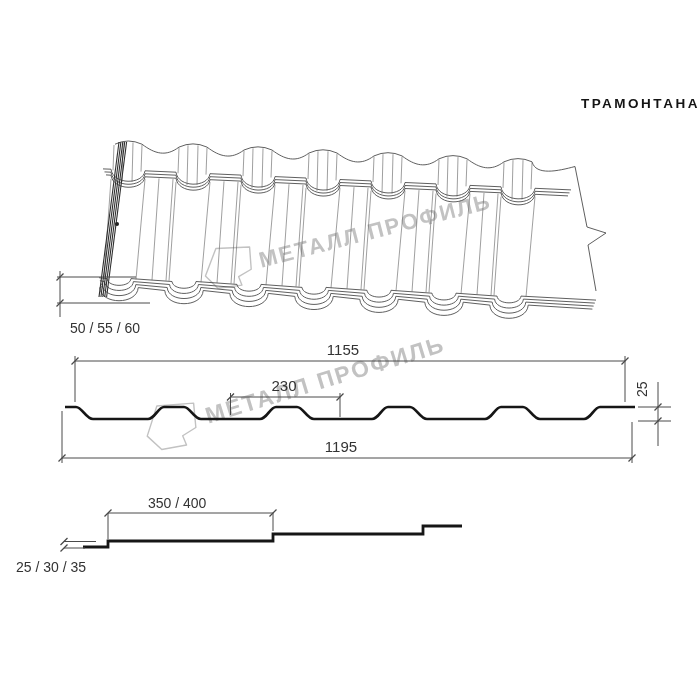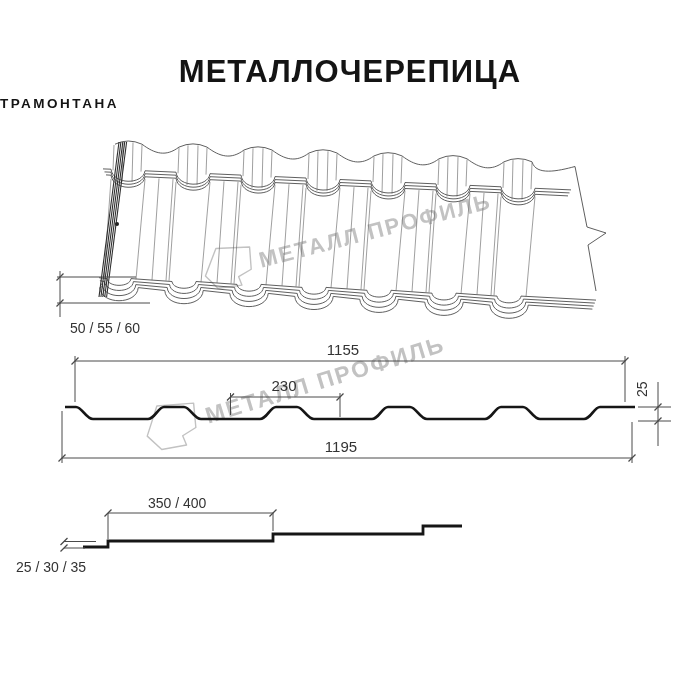--- a/index.html
+++ b/index.html
@@ -1,41 +1,40 @@
 <!DOCTYPE html>
 <html style="--ink: #141414; --line: #161616; --draw: #4d4d4d; --dim: #4a4a4a; --watermark: #c2c2c2;"><head>
 <meta charset="utf-8">
 <style>
   html,body{margin:0;padding:0;background:#fff;}
   .canvas{position:relative;width:700px;height:700px;background:#fff;overflow:hidden;
           font-family:"Liberation Sans",sans-serif;}
   .title{position:absolute;top:54px;left:0;width:700px;text-align:center;
          font-size:31px;font-weight:800;letter-spacing:1px;color:var(--ink,#141414);}
-  .subtitle{position:absolute;top:96px;left:0;width:700px;text-align:left;
+  .subtitle{position:absolute;top:96px;left:0;width:700px;text-align:right;
          font-size:13.5px;font-weight:700;letter-spacing:2.5px;color:var(--ink,#141414);}
   svg{position:absolute;left:0;top:0;}
   .ln{stroke:var(--draw,#4d4d4d);stroke-width:.9;fill:none;}
   .ln2{stroke:#6a6a6a;stroke-width:.65;fill:none;}
   .lnb{stroke:#2f2f2f;stroke-width:1.1;fill:none;}
   .thk{stroke:var(--line,#161616);stroke-width:2.7;fill:none;stroke-linejoin:round;}
   .thk2{stroke:var(--line,#161616);stroke-width:2.8;fill:none;stroke-linejoin:miter;}
   .dim{stroke:var(--dim,#4a4a4a);stroke-width:1;fill:none;}
   .tick{stroke:var(--dim,#4a4a4a);stroke-width:1.3;fill:none;}
   .dimtxt{fill:#333;font-family:"Liberation Sans",sans-serif;font-size:15px;}
   .dimtxt.small{font-size:14px;}
   .wmtext{fill:var(--watermark,#c0c0c0);font-family:"Liberation Sans",sans-serif;
           font-weight:600;letter-spacing:2px;}
   .wmlogo{stroke:var(--watermark,#c0c0c0);stroke-width:1.4;fill:none;stroke-linejoin:round;}
 </style>
 </head>
 <body>
 
 <div class="canvas">
 
-  <div class="title">МЕТАЛЛОЧЕРЕПИЦА</div>
   <div class="subtitle">ТРАМОНТАНА</div>
 
   <svg width="700" height="700" viewBox="0 0 700 700">
 
     <g transform="translate(207,290) rotate(-14.5)">
       <path class="wmlogo" d="M2,-14 L19,-38 L52,-31 L48,-9 L34,-5 L35,4 L11,1 Z"></path>
       <text class="wmtext" x="58" y="-8" font-size="22">МЕТАЛЛ ПРОФИЛЬ</text>
     </g>
 
     <g id="persp">

